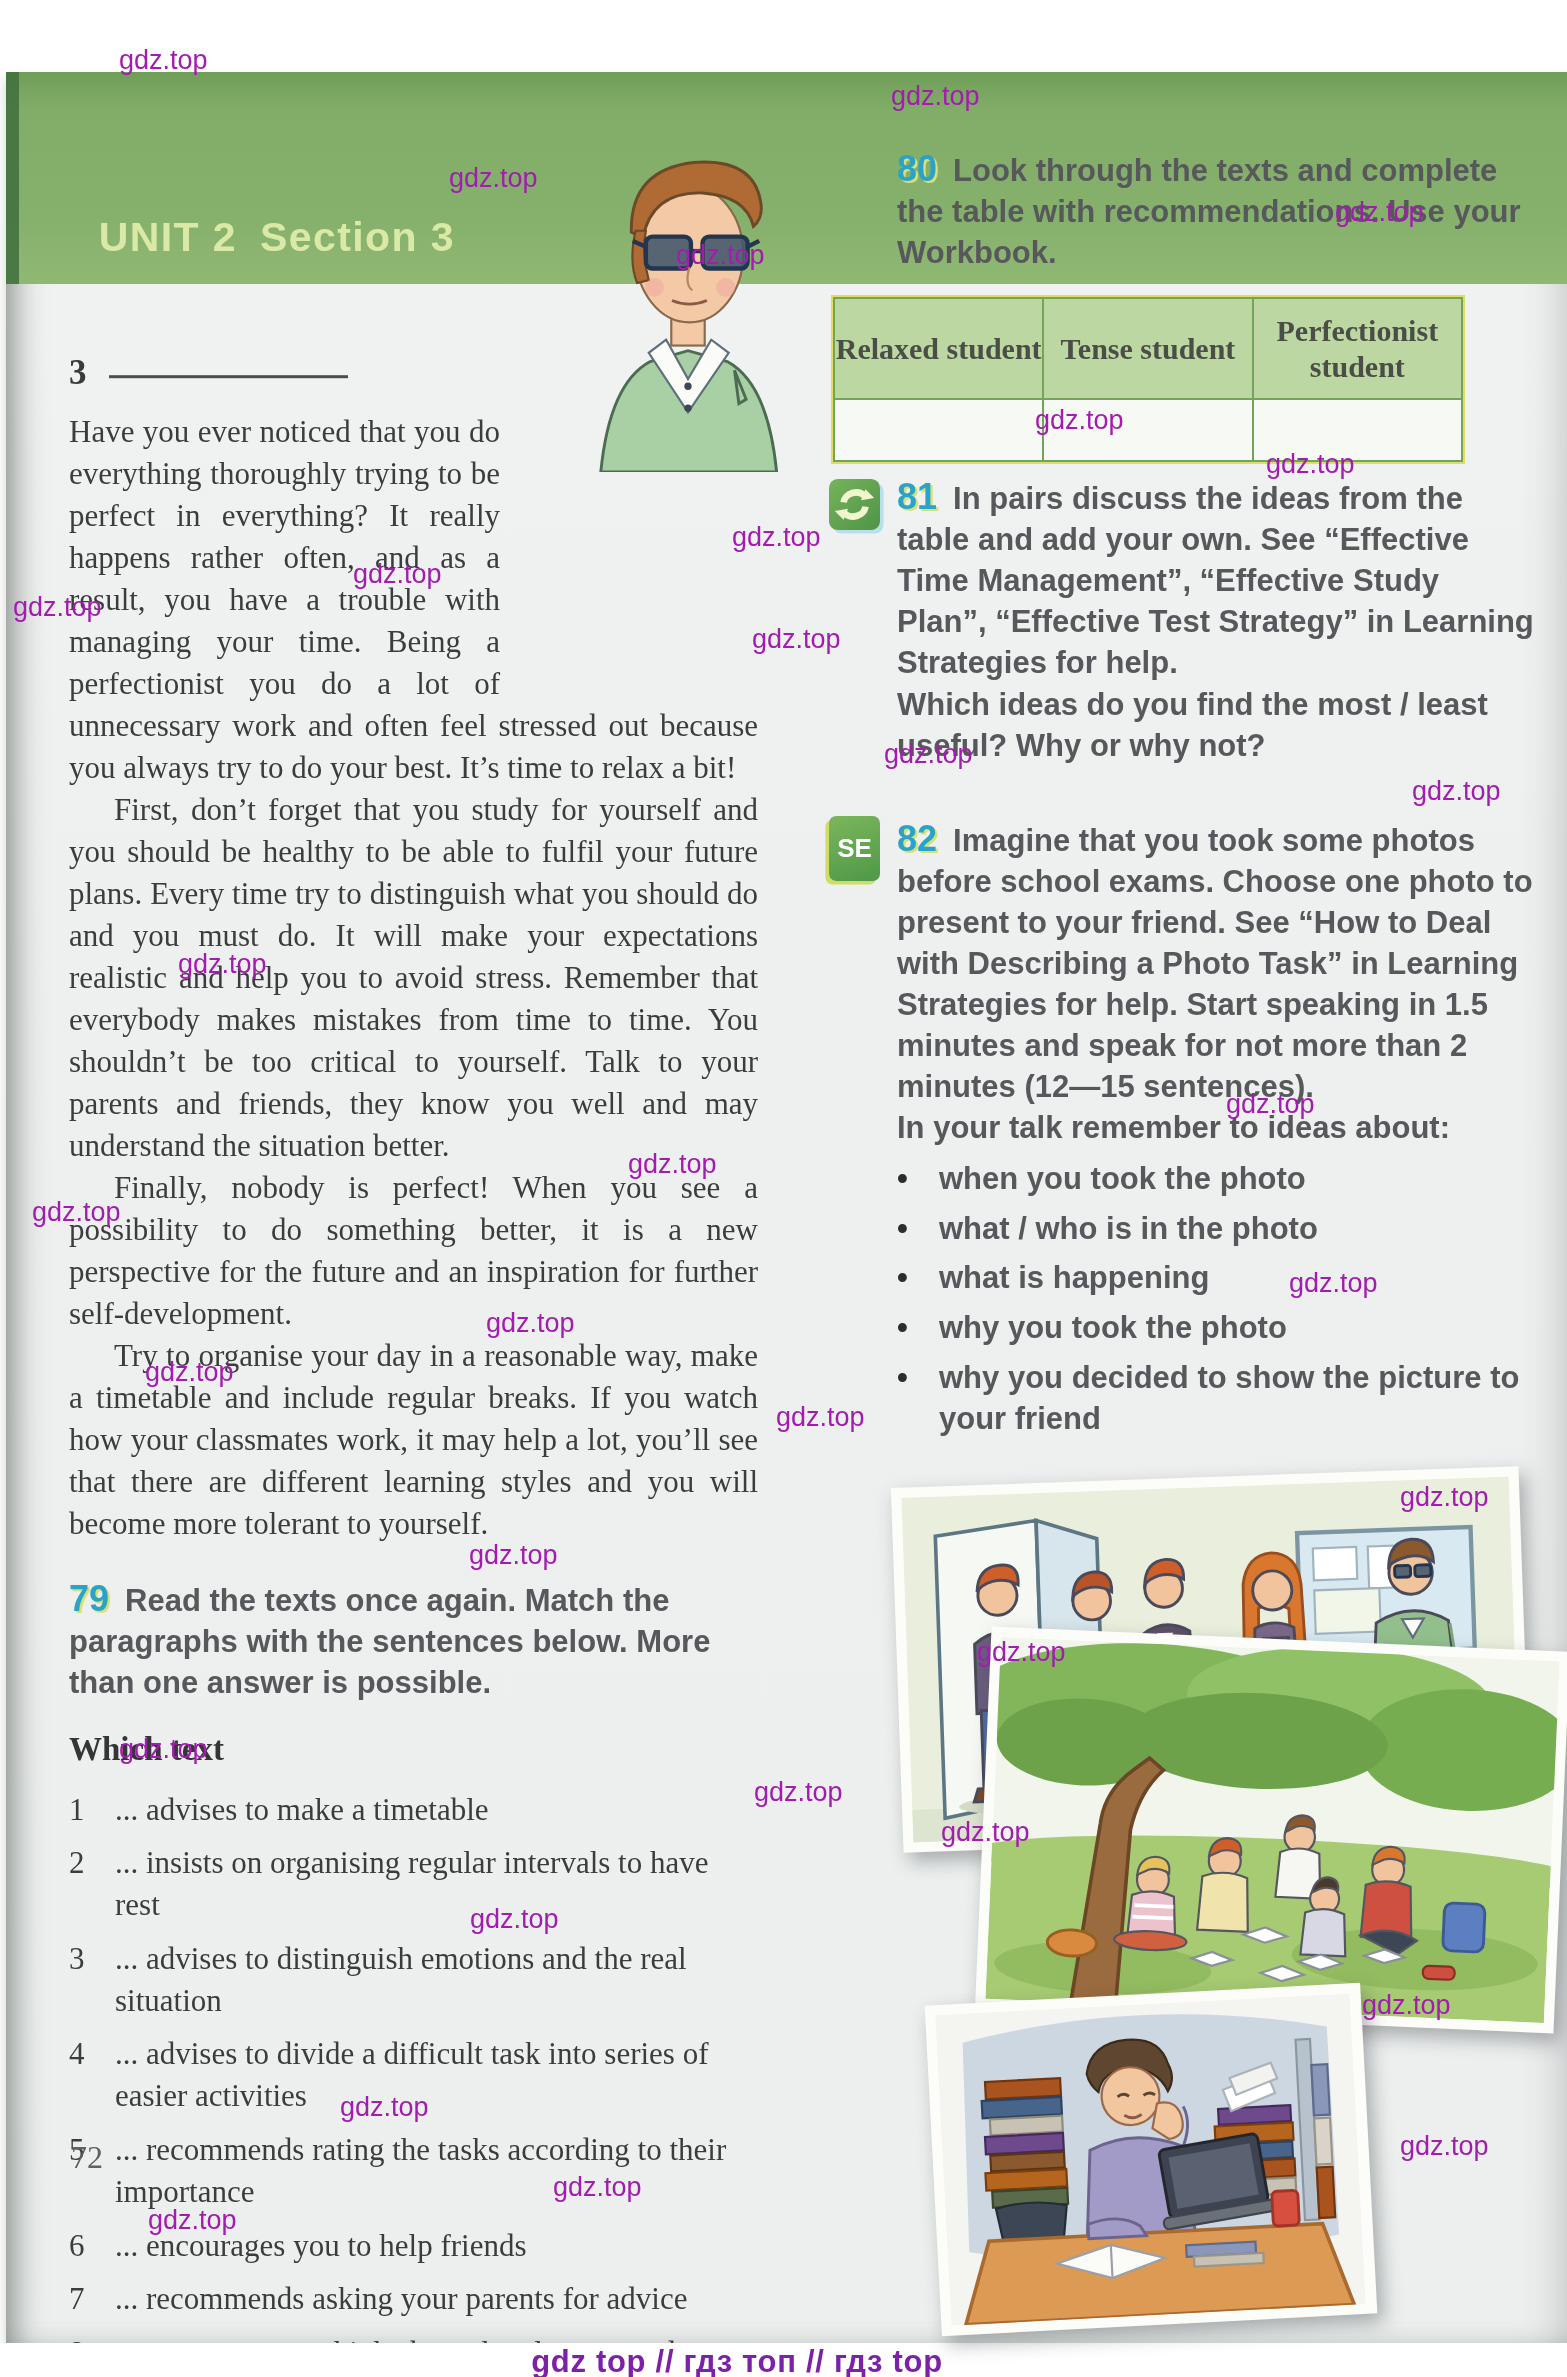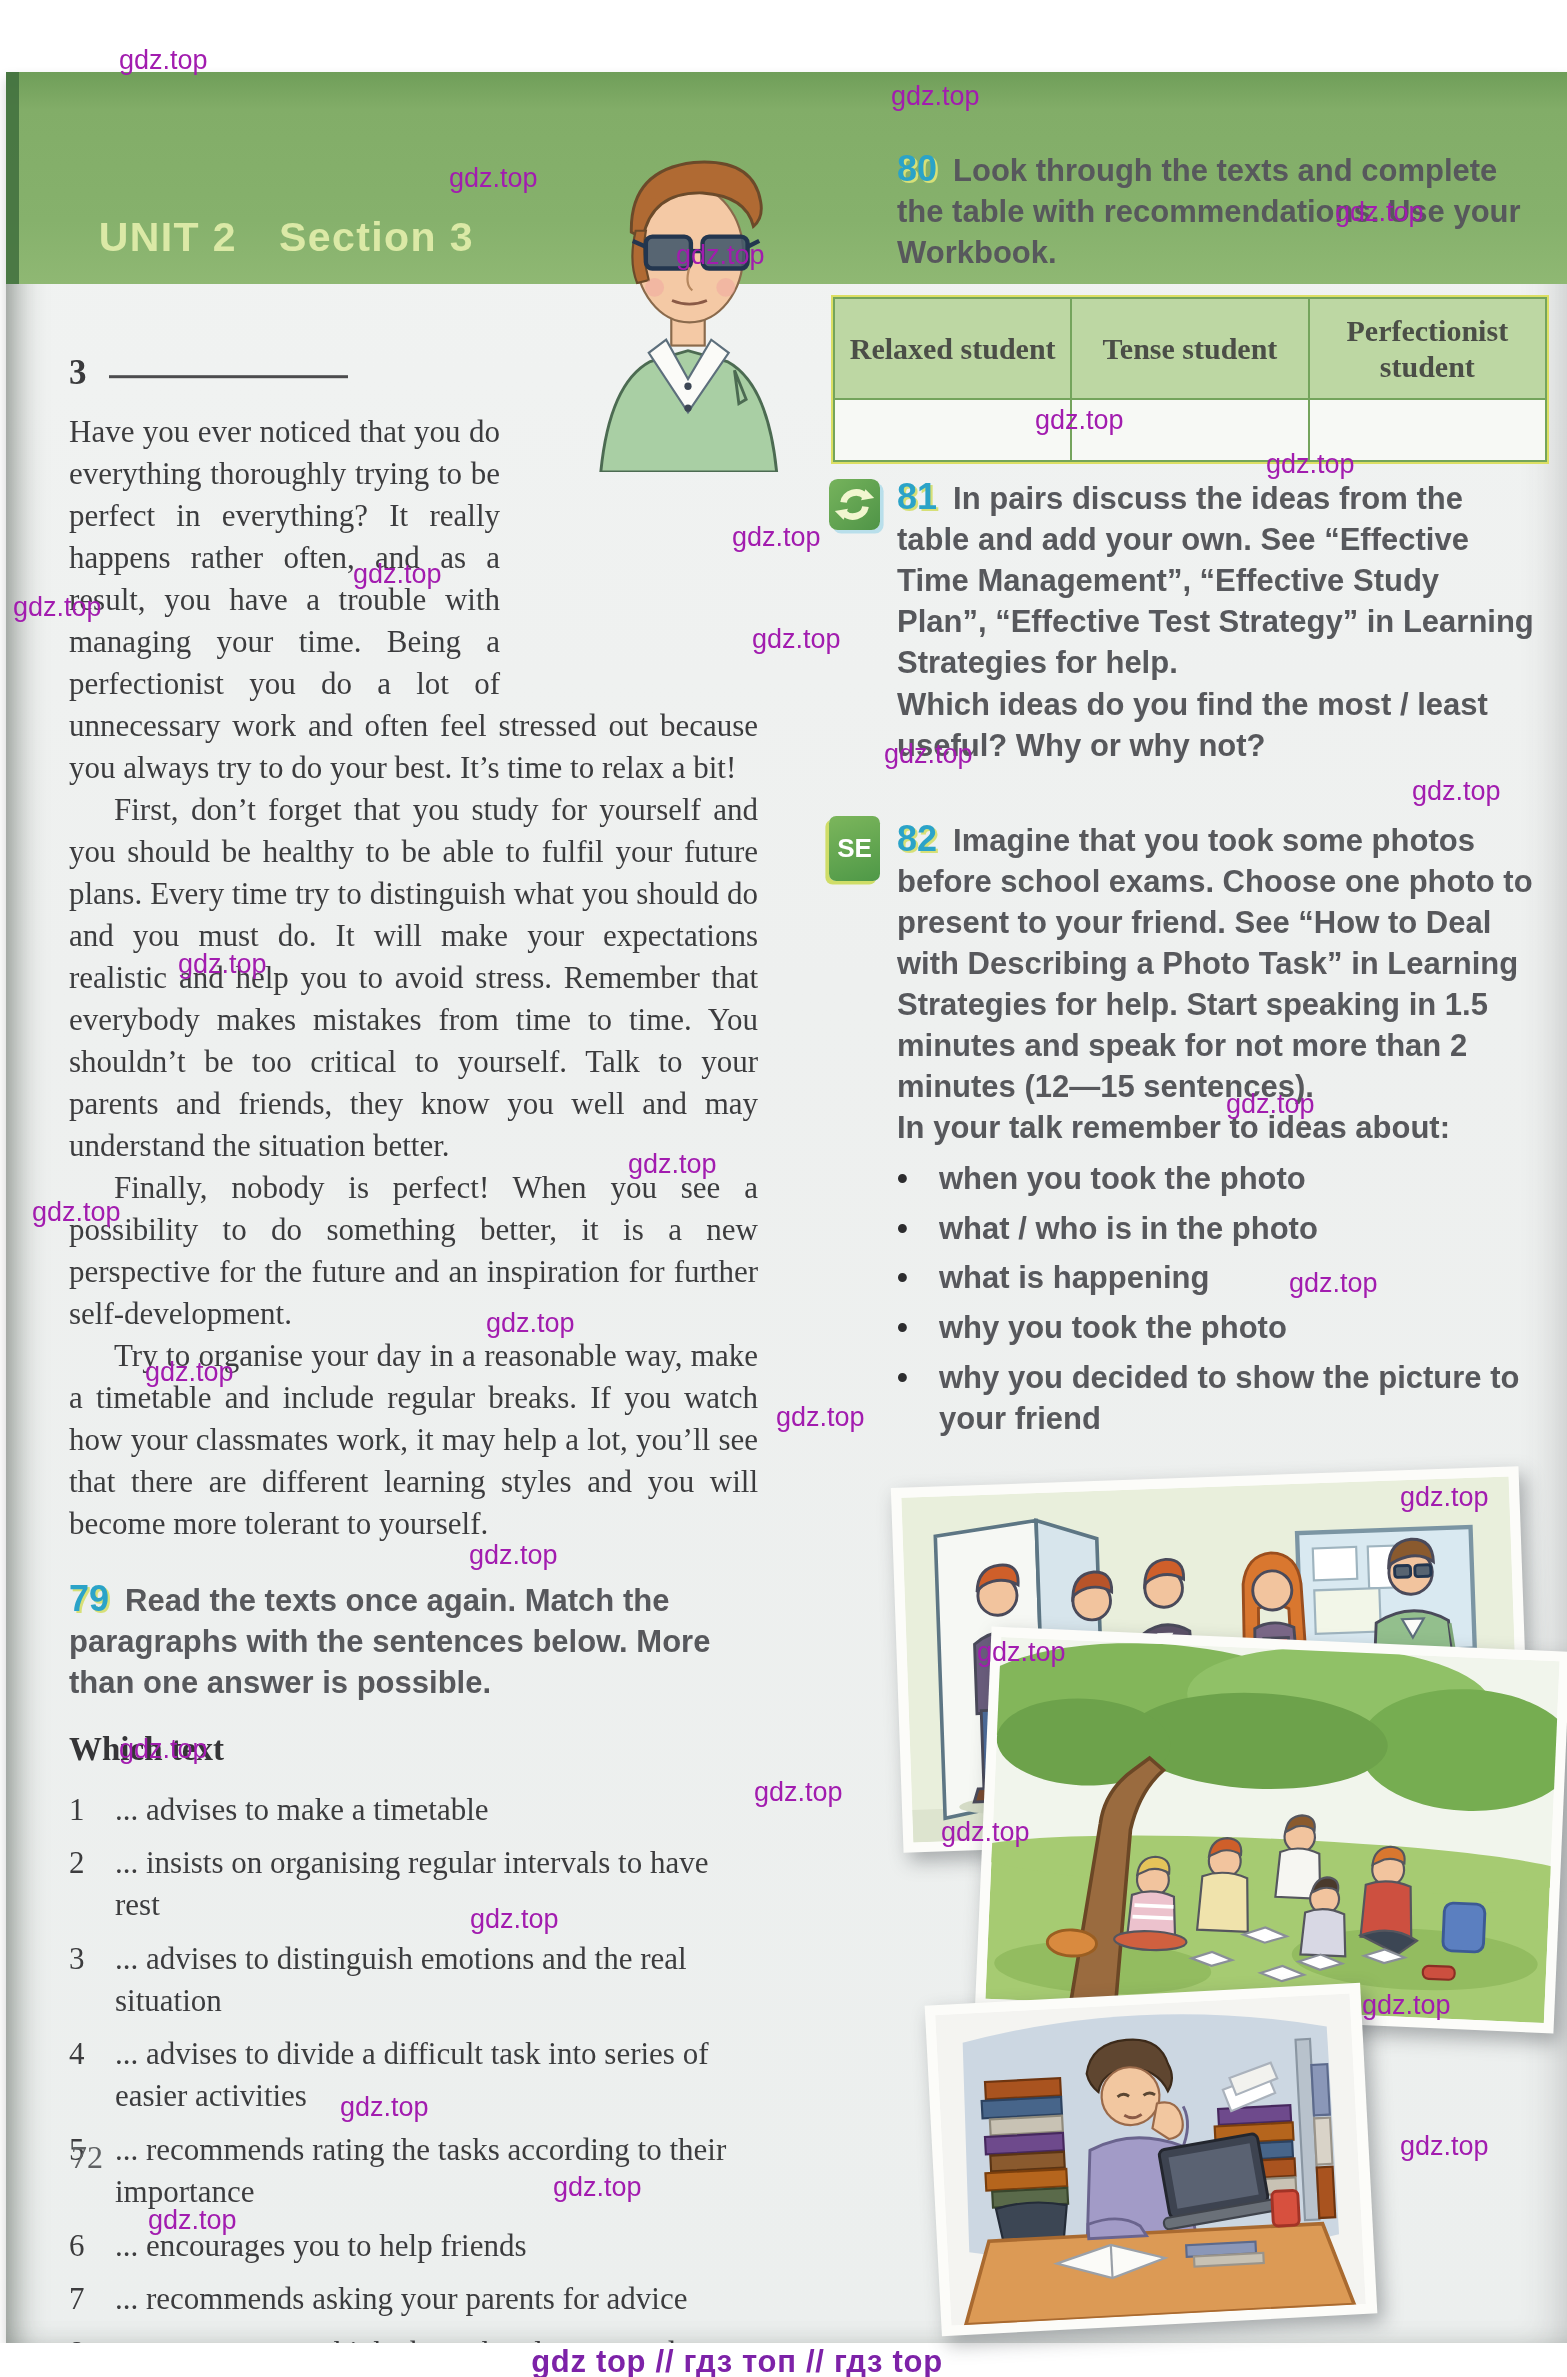--- a/index.html
+++ b/index.html
@@ -19,21 +19,21 @@
                        inset -24.6px 0 43px -22px rgba(60,60,65,.28),
                        0 5.8px 11.6px rgba(0,0,0,.18); }
 
   .bar { position:absolute; left:0; top:0; width:100%; height:212px;
          background:linear-gradient(180deg,#6f9e59 0%, #82ad68 18%, #86b16c 70%, #8fb873 100%); }
   .bar-left-edge { position:absolute; left:0; top:0; width:13px; height:100%;
                    background:#3f6f3d; opacity:.85; }
   .bar-title { position:absolute; left:93px; top:142px;
                font-family:"Liberation Sans", sans-serif; font-weight:bold; font-size:41px;
                color:#dbe9a6; letter-spacing:1.4px; }
-  .bar-title .sect { margin-left:42px; }
+  .bar-title .sect { margin-left:23px; }
 
   
   .wm { position:absolute; font-family:Liberation Sans, sans-serif; font-size:27px;
         color:#a21caf; white-space:nowrap; z-index:40; }
 
   
   .leftcol { position:absolute; left:69px; top:352px; width:689px;
              font-size:31px; line-height:42px; color:#3c3c3e; text-align:justify; }
   .float-spacer { float:right; width:239px; height:344px; margin-left:19px; }
   .art-head { margin-bottom:16px; text-align:left; }
@@ -62,21 +62,21 @@
                border-radius:8.7px; background:linear-gradient(135deg,#76b35c,#4f9447);
                box-shadow:3.6px 3.6px 0 #b9dfeb; z-index:5; }
   .pair-icon svg { display:block; width:100%; height:100%; }
   .se-badge { position:absolute; left:829px; top:816px; width:51px; height:65px;
               border-radius:7.2px; background:linear-gradient(160deg,#7cb65c,#4e9847);
               box-shadow:-3.6px 3.6px 0 #cfdd67; color:#fff; z-index:5;
               font-family:"Liberation Sans", sans-serif; font-weight:bold; font-size:26px;
               display:flex; align-items:center; justify-content:center; }
 
   
-  .tbl { position:absolute; left:831px; top:295px; width:718px;
+  .tbl { position:absolute; left:831px; top:295px; width:634px;
          border:2.9px solid #dcdf63; background:#7f1d1d; }
   .tbl table { width:100%; border-collapse:collapse; table-layout:fixed; }
   .tbl th { border:2.9px solid #74a45c; background:#bdd7a3; height:101px;
             font-family:"Liberation Serif", serif; font-weight:bold; font-size:30px;
             line-height:1.18; color:#4b4e47; text-align:center; vertical-align:middle; }
   .tbl td { border:2.9px solid #74a45c; height:62px; background:#f7f9f5; }
 
   
   .speak { margin-top:10px; }
   .speak .row { display:flex; margin-bottom:8.7px; }

